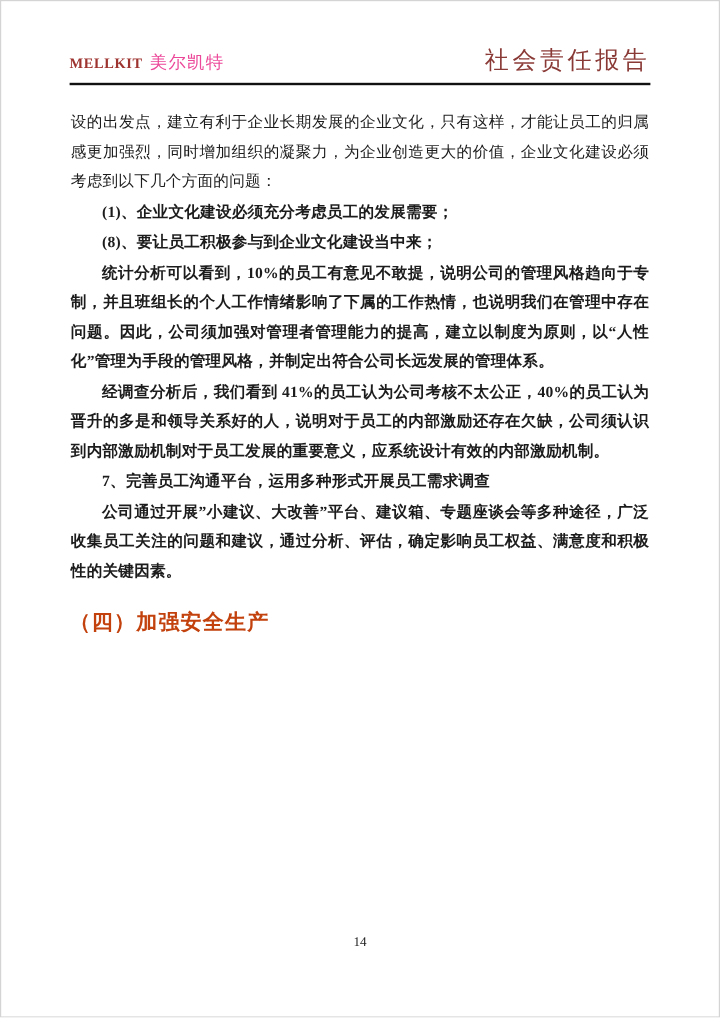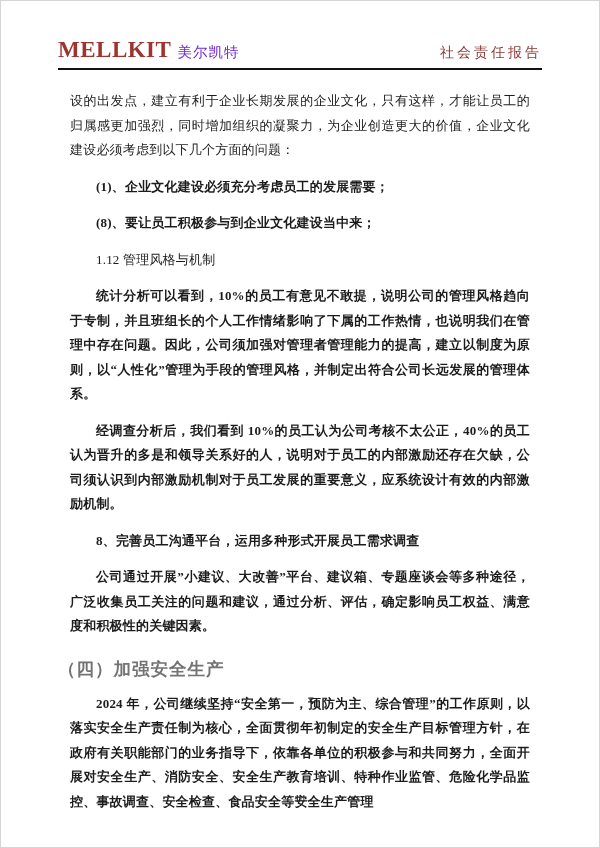--- a/index.html
+++ b/index.html
@@ -17,64 +17,64 @@
   }
   .doc-header {
     display: flex;
     justify-content: space-between;
     align-items: baseline;
     border-bottom: 2px solid #111111;
     padding-bottom: 5px;
   }
   .brand { white-space: nowrap; }
   .brand-en {
-    font-size: 23px;
+    font-size: 12px;
     font-weight: 600;
     letter-spacing: 0.5px;
   }
   .brand-cn {
     font-size: 14.5px;
-    color: #6d28d9;
+    color: #ec4899;
     margin-left: 6px;
     letter-spacing: 1px;
   }
   .doc-title {
-    font-size: 14px;
+    font-size: 20px;
     letter-spacing: 3px;
     white-space: nowrap;
   }
   .doc-body {
     margin-top: 19px;
     font-size: 13px;
     line-height: 24.5px;
     text-align: justify;
     letter-spacing: 0.2px;
   }
-  .doc-body p { margin: 12px; }
+  .doc-body p { margin: 1px; }
   .blk-cont { text-indent: 0; }
   .blk-p    { text-indent: 2em; font-weight: bold; }
   .blk-item { text-indent: 2em; text-align: left; font-weight: bold; }
   .blk-sub  { text-indent: 2em; text-align: left; }
   .blk-bold { text-indent: 2em; font-weight: bold; text-align: left; }
   .blk-h2 {
     font-family: "Liberation Sans", "DejaVu Sans", sans-serif;
     font-weight: bold;
     font-size: 17.5px;
     line-height: 22px;
     text-indent: 0;
     margin: 19px 0 12px 0 !important;
     text-align: left;
     letter-spacing: 1px;
-    color: #737373;
+    color: #c2410c;
   }
   .doc-footer {
     position: absolute;
     left: 0;
     right: 0;
-    bottom: 43px;
+    bottom: 56px;
     text-align: center;
     font-size: 11px;
     color: #222222;
   }
 </style>
 </head>
 <body>
 
 <div class="page">
 
@@ -82,24 +82,22 @@
     <div class="brand">
       <span class="brand-en" style="color: rgb(158, 52, 48);">MELLKIT</span><span class="brand-cn">美尔凯特</span>
     </div>
     <div class="doc-title" style="color: rgb(138, 58, 54);">社会责任报告</div>
   </div>
 
   <div class="doc-body">
     <p class="blk-cont">设的出发点，建立有利于企业长期发展的企业文化，只有这样，才能让员工的归属感更加强烈，同时增加组织的凝聚力，为企业创造更大的价值，企业文化建设必须考虑到以下几个方面的问题：</p>
     <p class="blk-item">(1)、企业文化建设必须充分考虑员工的发展需要；</p>
     <p class="blk-item">(8)、要让员工积极参与到企业文化建设当中来；</p>
-    <p class="blk-sub">1.12 管理风格与机制</p>
     <p class="blk-p">统计分析可以看到，10%的员工有意见不敢提，说明公司的管理风格趋向于专制，并且班组长的个人工作情绪影响了下属的工作热情，也说明我们在管理中存在问题。因此，公司须加强对管理者管理能力的提高，建立以制度为原则，以“人性化”管理为手段的管理风格，并制定出符合公司长远发展的管理体系。</p>
-    <p class="blk-p">经调查分析后，我们看到 10%的员工认为公司考核不太公正，40%的员工认为晋升的多是和领导关系好的人，说明对于员工的内部激励还存在欠缺，公司须认识到内部激励机制对于员工发展的重要意义，应系统设计有效的内部激励机制。</p>
-    <p class="blk-bold">8、完善员工沟通平台，运用多种形式开展员工需求调查</p>
+    <p class="blk-p">经调查分析后，我们看到 41%的员工认为公司考核不太公正，40%的员工认为晋升的多是和领导关系好的人，说明对于员工的内部激励还存在欠缺，公司须认识到内部激励机制对于员工发展的重要意义，应系统设计有效的内部激励机制。</p>
+    <p class="blk-bold">7、完善员工沟通平台，运用多种形式开展员工需求调查</p>
     <p class="blk-p">公司通过开展”小建议、大改善”平台、建议箱、专题座谈会等多种途径，广泛收集员工关注的问题和建议，通过分析、评估，确定影响员工权益、满意度和积极性的关键因素。</p>
     <p class="blk-h2">（四）加强安全生产</p>
-    <p class="blk-p">2024 年，公司继续坚持“安全第一，预防为主、综合管理”的工作原则，以落实安全生产责任制为核心，全面贯彻年初制定的安全生产目标管理方针，在政府有关职能部门的业务指导下，依靠各单位的积极参与和共同努力，全面开展对安全生产、消防安全、安全生产教育培训、特种作业监管、危险化学品监控、事故调查、安全检查、食品安全等安全生产管理</p>
   </div>
 
   <div class="doc-footer">14</div>
 
 </div>
 
 </body></html>

